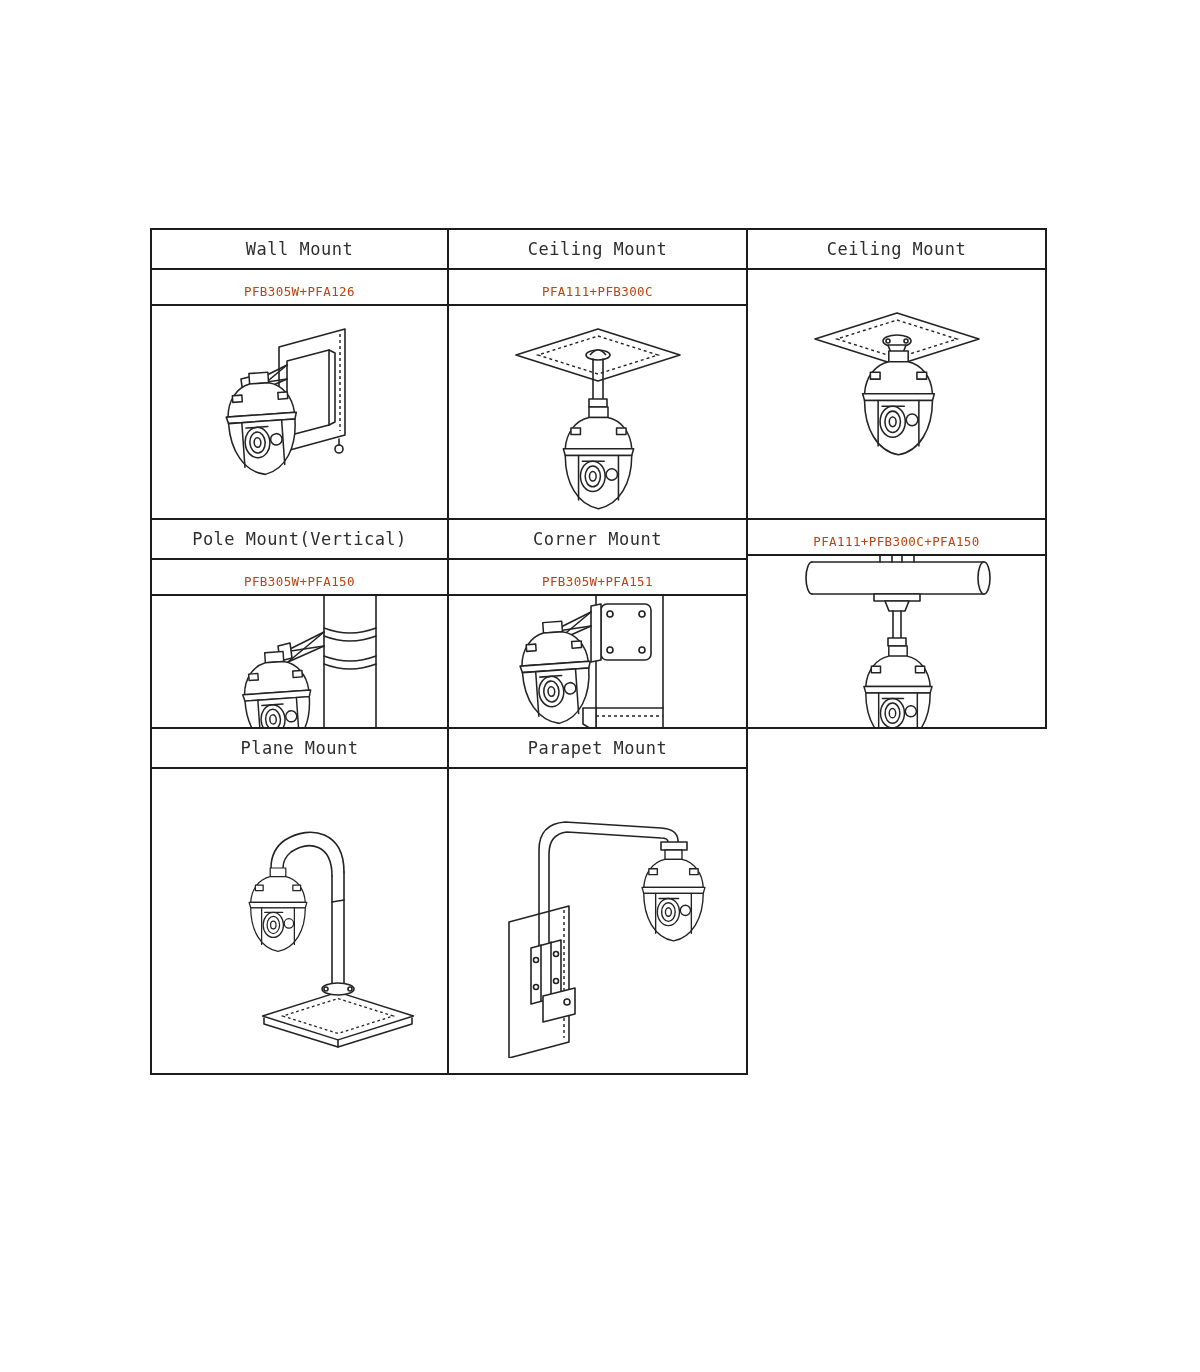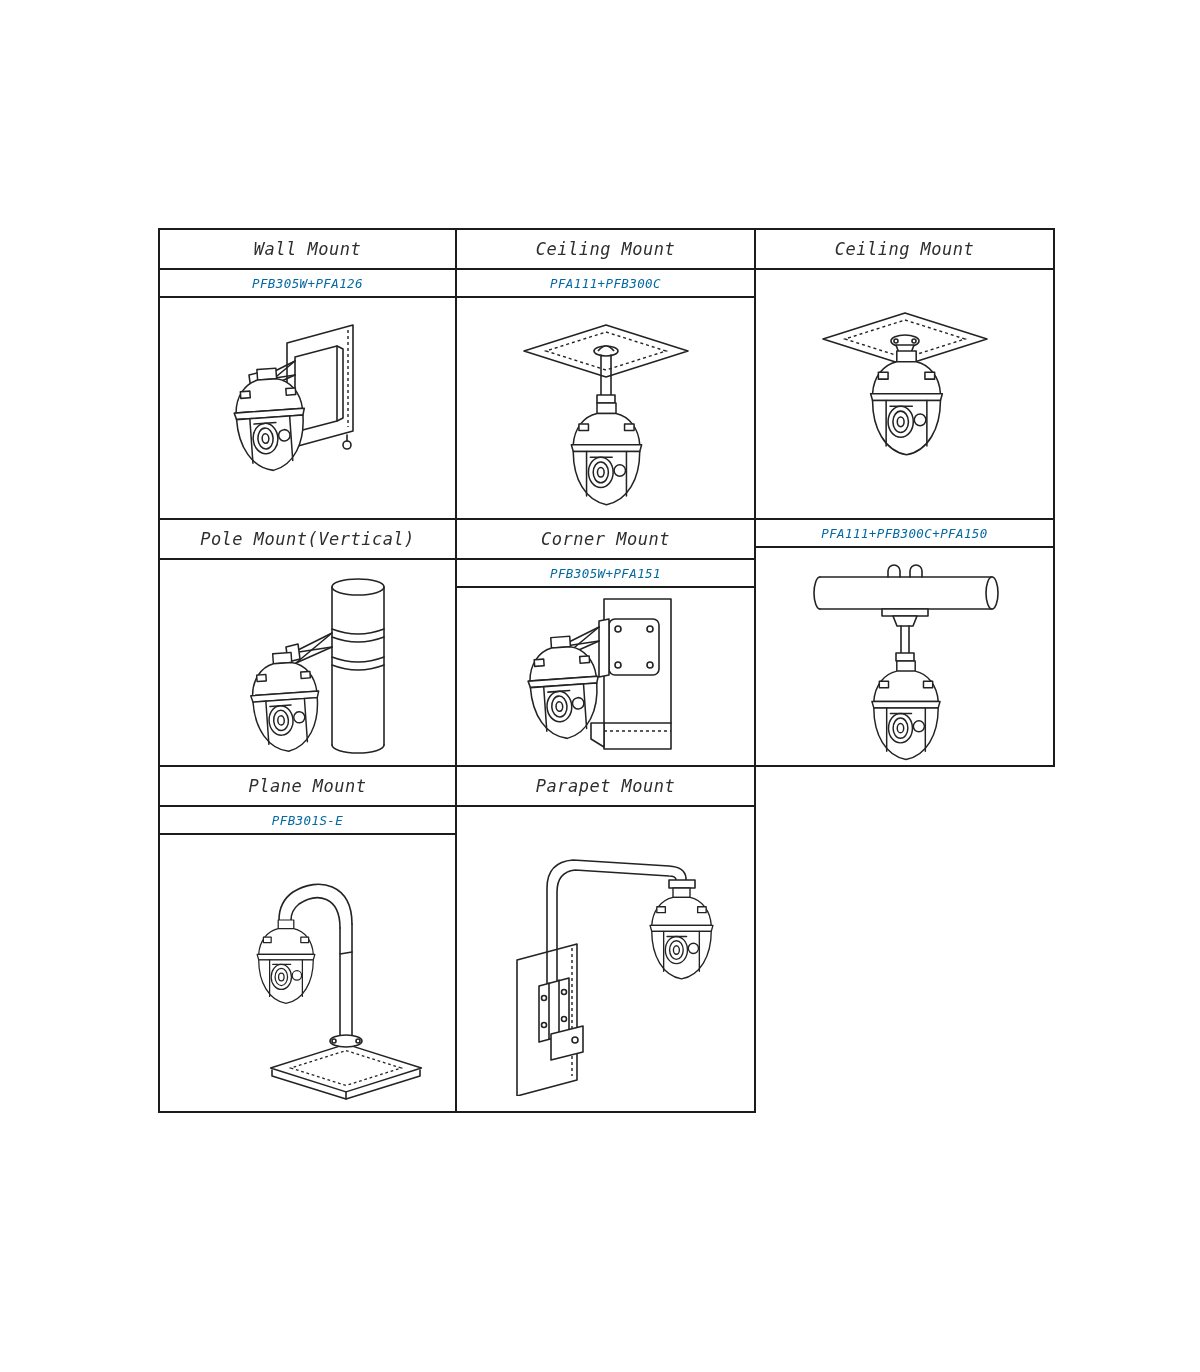--- a/index.html
+++ b/index.html
@@ -1,30 +1,30 @@
 <!DOCTYPE html>
 <html><head>
 <meta charset="utf-8">
 <style>
   html,body{margin:0;padding:0;background:#ffffff;}
   .page{position:relative;width:1200px;height:1372px;background:#ffffff;overflow:hidden;
         font-family:"DejaVu Sans Mono","Liberation Mono",monospace;}
-  .mount-table{position:absolute;left:158px;top:228px;font-style:italic;}
+  .mount-table{position:absolute;left:150px;top:228px;}
   .trow{display:flex;}
   .cell{width:299px;box-sizing:border-box;border:2px solid #1c1c1c;background:#fff;
         display:flex;flex-direction:column;}
   .cell + .cell{border-left:none;}
   .trow + .trow .cell{border-top:none;}
   .row1 .cell{height:292px;}
-  .row2 .cell{height:247px;}
+  .row2 .cell{height:209px;}
   .row3 .cell{height:346px;}
   .cell-title{height:38px;border-bottom:2px solid #1c1c1c;display:flex;align-items:center;justify-content:center;
         font-size:17px;letter-spacing:0.5px;color:#2e2e2e;}
   .cell-model{height:26px;border-bottom:2px solid #1c1c1c;display:flex;align-items:center;justify-content:center;
-        font-size:12.5px;letter-spacing:0.4px;color:#0369a1;}
+        font-size:12.5px;letter-spacing:0.4px;color:#c2410c;margin-top:8px;}
   .cell-art{flex:1;display:flex;align-items:center;justify-content:center;overflow:hidden;}
   svg.art{display:block;}
   .lineart{fill:none;stroke:#232323;stroke-width:1.6;stroke-linejoin:round;stroke-linecap:round;}
   .solid{fill:#ffffff;stroke:#232323;stroke-width:1.6;stroke-linejoin:round;}
   .hatch{fill:none;stroke:#232323;stroke-width:1.4;stroke-dasharray:3 3;}
 </style>
 </head>
 <body>
 
 <svg width="0" height="0" style="position:absolute" aria-hidden="true">
@@ -113,20 +113,21 @@
             <use href="#cam" transform="translate(100,66) scale(0.97)"></use>
           </svg>
         </div>
       </div>
     </div>
 
     <div class="trow row2">
 
       <div class="cell">
         <div class="cell-title">Pole Mount(Vertical)</div>
+        <div class="cell-model">PFB305W+PFA150</div>
         <div class="cell-art">
           <svg class="art" width="293" height="212" viewBox="0 0 293 212">
             <line class="lineart" x1="171" y1="30" x2="171" y2="188"></line>
             <line class="lineart" x1="223" y1="30" x2="223" y2="188"></line>
             <ellipse class="solid" cx="197" cy="30" rx="26" ry="8"></ellipse>
             <path class="lineart" d="M171,188 A26,8 0 0 0 223,188"></path>
             <path class="lineart" d="M171,72 Q197,82 223,72"></path>
             <path class="lineart" d="M171,80 Q197,90 223,80"></path>
             <path class="lineart" d="M171,100 Q197,110 223,100"></path>
             <path class="lineart" d="M171,108 Q197,118 223,108"></path>
@@ -179,21 +180,20 @@
             <use href="#cam" transform="translate(102,110) scale(0.92)"></use>
           </svg>
         </div>
       </div>
     </div>
 
     <div class="trow row3">
 
       <div class="cell">
         <div class="cell-title">Plane Mount</div>
-        <div class="cell-model">PFB301S-E</div>
         <div class="cell-art">
           <svg class="art" width="293" height="274" viewBox="0 0 293 274">
             <path class="lineart" d="M191,88 C191,48 158,40 132,56 C122,63 118,72 118,84"></path>
             <path class="lineart" d="M179,92 C179,60 156,56 138,68 C132,73 130,78 130,84"></path>
             <line class="lineart" x1="179" y1="92" x2="179" y2="200"></line>
             <line class="lineart" x1="191" y1="88" x2="191" y2="200"></line>
             <line class="lineart" x1="179" y1="118" x2="191" y2="116"></line>
             <use href="#cam" transform="translate(86,84) scale(0.78)"></use>
             <use href="#plate" transform="translate(185,232) scale(0.92)"></use>
             <path class="lineart" d="M111,234 v6 L185,263 L259,240 v-6"></path>

